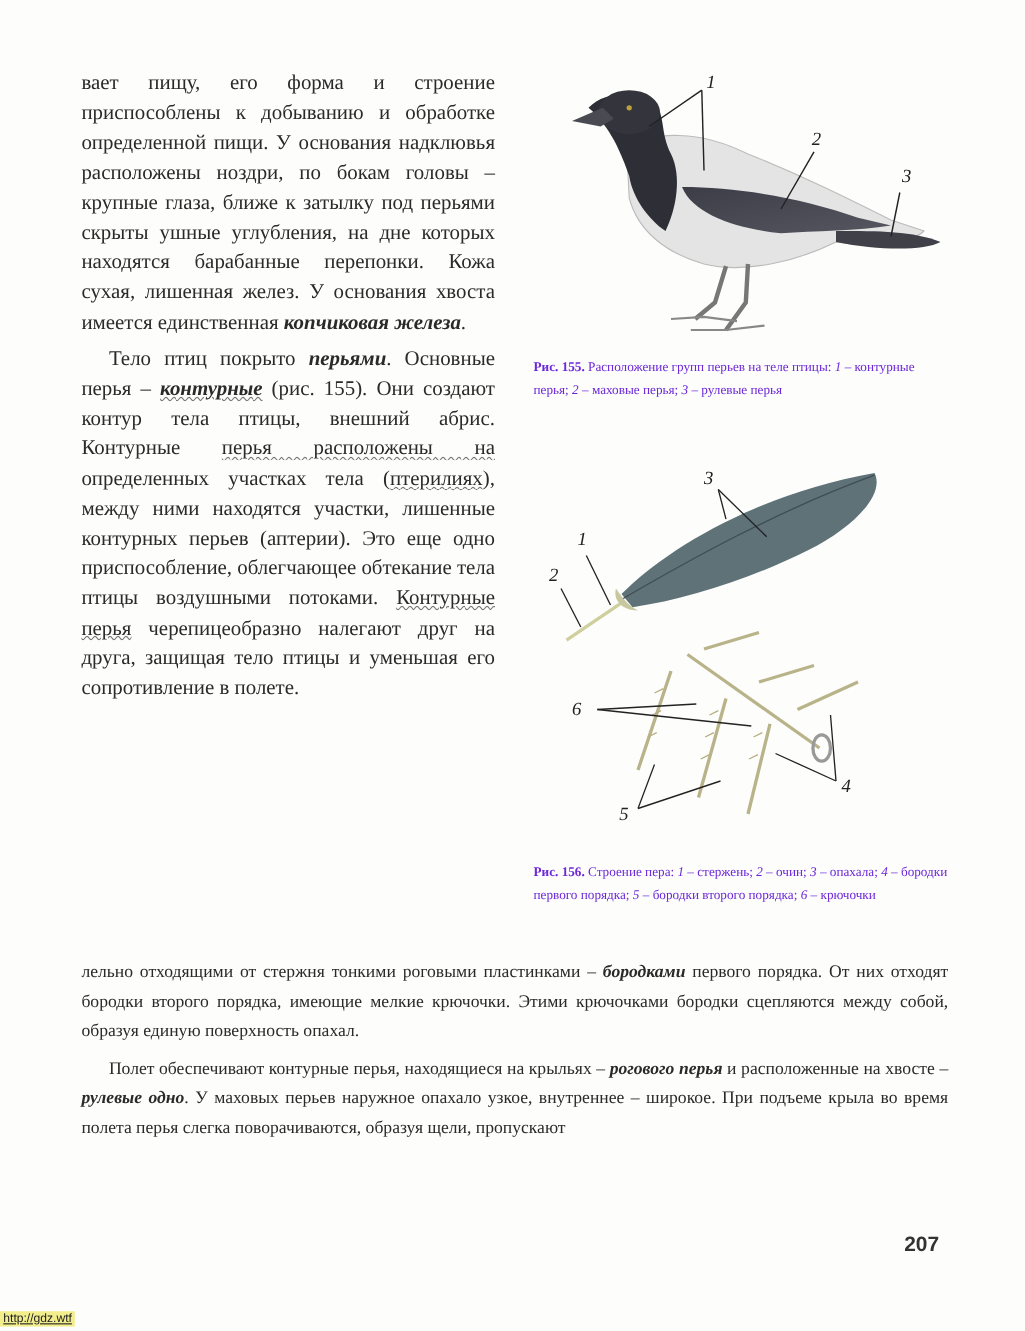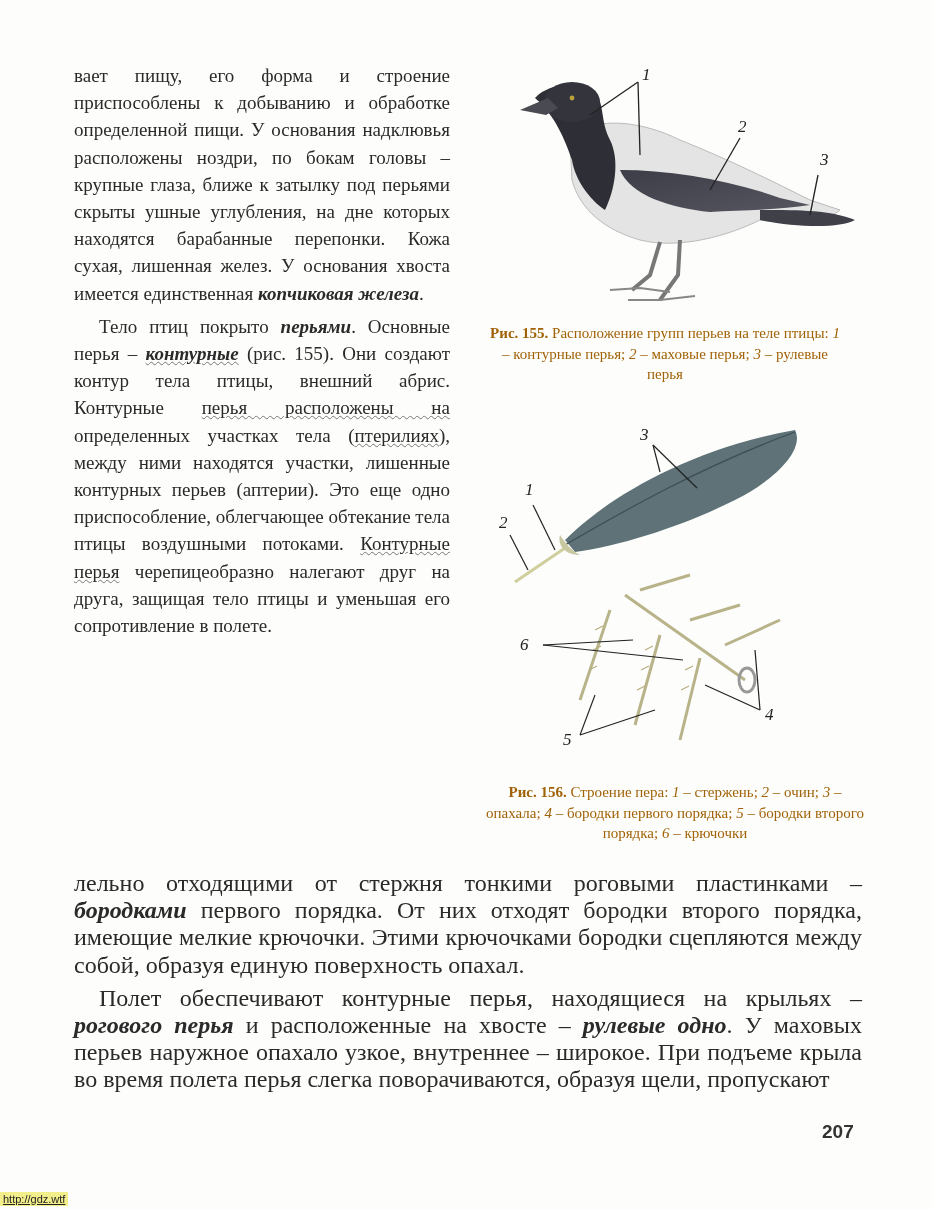--- a/index.html
+++ b/index.html
@@ -1,27 +1,27 @@
 <!DOCTYPE html>
 <html><head>
 <meta charset="utf-8">
 <style>
   html, body { margin: 0; padding: 0; }
   body { width: 932px; height: 1210px; background: #fdfdfb; position: relative; overflow: hidden;
          font-family: "Liberation Serif", serif; color: #2a2a2a; }
   .col-left { position: absolute; left: 74px; top: 62px; width: 376px; font-size: 19px; line-height: 27.2px; text-align: justify; }
   .col-left p { margin: 0; }
   .col-left p.indent { text-indent: 25px; margin-top: 6px; }
-  .wide { position: absolute; left: 74px; top: 870px; width: 788px; font-size: 24px; line-height: 27.2px; text-align: justify; }
+  .wide { position: absolute; left: 74px; top: 870px; width: 788px; font-size: 16px; line-height: 27.2px; text-align: justify; }
   .wide p { margin: 0; }
   .wide p.indent { text-indent: 25px; margin-top: 6px; }
   .term { font-weight: bold; font-style: italic; }
   .ital { }
   .ul { text-decoration: underline; text-decoration-color: #777; text-decoration-style: wavy; text-decoration-thickness: 1px; }
-  .caption { position: absolute; font-size: 15px; line-height: 20.5px; color: #a16207; text-align: center; }
+  .caption { position: absolute; font-size: 12px; line-height: 20.5px; color: #6d28d9; }
   .caption .cap-title { font-weight: bold; }
   .caption .num { font-style: italic; }
   #cap155 { left: 485px; top: 323px; width: 360px; }
   #cap156 { left: 485px; top: 782px; width: 380px; }
   .figure { position: absolute; }
   #fig155 { left: 510px; top: 60px; width: 360px; height: 260px; }
   #fig156 { left: 485px; top: 410px; width: 350px; height: 340px; }
   .label-num { font-family: "Liberation Serif", serif; font-style: italic; font-size: 17px; fill: #222; }
   .page-num { position: absolute; left: 822px; top: 1110px; font-family: "Liberation Sans", sans-serif; font-weight: bold; font-size: 19px; color: #333; margin-top: 11px; }
   .watermark { position: absolute; left: 0; top: 1192px; background: #f3ee8c; font-family: "Liberation Sans", sans-serif; font-size: 11px; color: #222; padding: 1px 3px; text-decoration: underline; }

